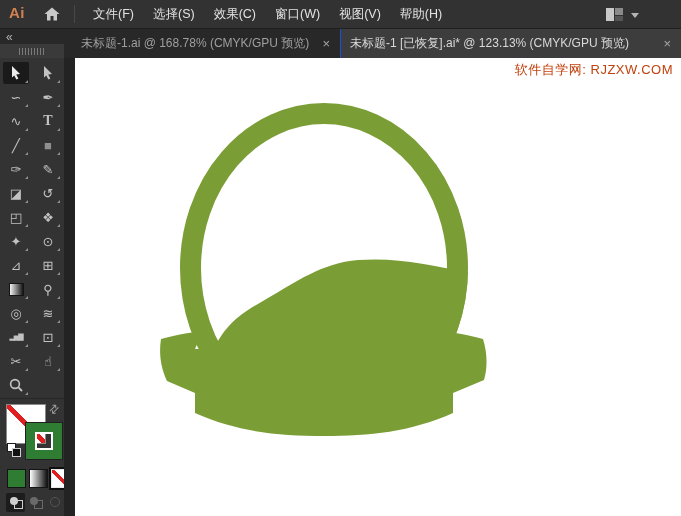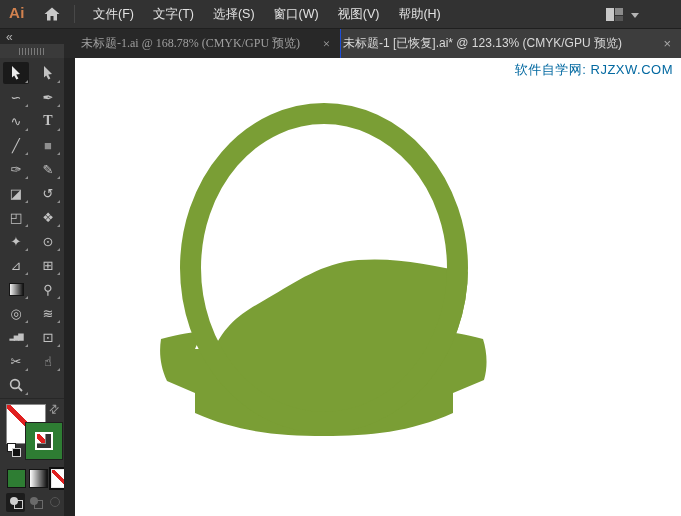--- a/index.html
+++ b/index.html
@@ -22,24 +22,24 @@
   .ws-c{background:#565656;}
   .ws-chev{position:absolute;left:631px;top:13px;width:0;height:0;border-left:4px solid transparent;border-right:4px solid transparent;border-top:5px solid #b4b4b4;}
   
   .tabbar{position:absolute;left:0;top:29px;width:681px;height:29px;background:#282828;}
   .tab-left{position:absolute;left:0;top:0;width:64px;height:29px;}
   .collapse{position:absolute;left:6px;top:1px;color:#b5b5b5;font-size:12px;}
   .grip{position:absolute;left:0;top:15px;width:64px;height:14px;background:#3a3a3a;}
   .grip-dots{position:absolute;left:19px;top:4px;width:27px;height:7px;
     background:repeating-linear-gradient(90deg,#7a7a7a 0,#7a7a7a 1px,transparent 1px,transparent 3px);}
   .tab{position:absolute;top:0;height:29px;display:flex;align-items:center;font-size:12px;white-space:nowrap;overflow:hidden;}
-  .tab1{left:75px;width:265px;color:#9f9f9f;border-right:7px solid #1d4ed8;font-family:Liberation Serif, serif;}
+  .tab1{left:75px;width:265px;color:#9f9f9f;border-right:7px solid #1d4ed8;}
   .tab1 .tab-title{padding-left:6px;}
   .tab2{left:341px;width:340px;background:#3d3d3d;color:#d9d9d9;}
-  .tab2 .tab-title{padding-left:2px;}
+  .tab2 .tab-title{padding-left:9px;}
   .tab-close{margin-left:auto;margin-right:8px;color:#a8a8a8;font-size:13px;line-height:13px;padding:0 2px;}
   
   .toolpanel{position:absolute;left:0;top:58px;width:64px;height:458px;background:#333333;}
   .gutter{position:absolute;left:64px;top:58px;width:11px;height:458px;background:#232323;}
   .tools{position:absolute;left:0;top:4px;width:64px;display:grid;grid-template-columns:32px 32px;justify-items:center;row-gap:2px;}
   .tool{position:relative;width:26px;height:22px;display:flex;align-items:center;justify-content:center;color:#c2c2c2;font-size:13px;border-radius:2px;}
   .tool::after{content:"";position:absolute;right:1px;bottom:1px;border-left:3px solid transparent;border-bottom:3px solid #8f8f8f;}
   .tool.sel{background:#1a1a1a;color:#ffffff;}
   .g{pointer-events:none;}
   .g.small{font-size:7px;letter-spacing:-1px;}
@@ -66,38 +66,38 @@
   .modesrow{position:absolute;left:0;top:94px;width:64px;height:22px;display:flex;gap:1px;padding-left:6px;box-sizing:border-box;}
   .mode{width:20px;height:19px;position:relative;border-radius:2px;}
   .mode.sel{background:#1c1c1c;}
   .m-circle{position:absolute;left:4px;top:4px;width:8px;height:8px;border-radius:50%;background:#cfcfcf;}
   .m-square{position:absolute;left:8px;top:7px;width:7px;height:7px;border:1px solid #cfcfcf;background:transparent;}
   .mode.dim .m-circle{background:#6a6a6a;}
   .mode.dim .m-square{border-color:#6a6a6a;}
   .mode.off .m-circle{background:transparent;border:1px solid #555;left:5px;top:4px;}
   
   .canvas{position:absolute;left:75px;top:58px;width:606px;height:458px;background:#ffffff;}
-  .watermark{position:absolute;top:3px;right:8px;font-size:13px;color:#0369a1;letter-spacing:0.5px;}
+  .watermark{position:absolute;top:3px;right:8px;font-size:13px;color:#c2410c;letter-spacing:0.5px;}
   .logo-svg{position:absolute;left:0;top:0;}
 </style>
 </head>
 <body>
 
 <div class="menubar">
   <span class="ai-logo">Ai</span>
   <span class="home-btn">
     <svg width="16" height="14" viewBox="0 0 16 14">
         <path d="M8 0.5 L15.5 7 H13 V13.5 H9.5 V9 H6.5 V13.5 H3 V7 H0.5 Z" fill="#c9c9c9"></path>
       </svg>
   </span>
   <span class="mb-sep"></span>
   <div class="menus">
     <span class="menu-item">文件(F)</span>
-    <span class="menu-item">文字(T)</span>
     <span class="menu-item">选择(S)</span>
+    <span class="menu-item">效果(C)</span>
     <span class="menu-item">窗口(W)</span>
     <span class="menu-item">视图(V)</span>
     <span class="menu-item">帮助(H)</span>
   </div>
   <div class="ws-switcher">
     <div class="ws-a"></div>
     <div class="ws-b"></div>
     <div class="ws-c"></div>
   </div>
   <div class="ws-chev"></div>

